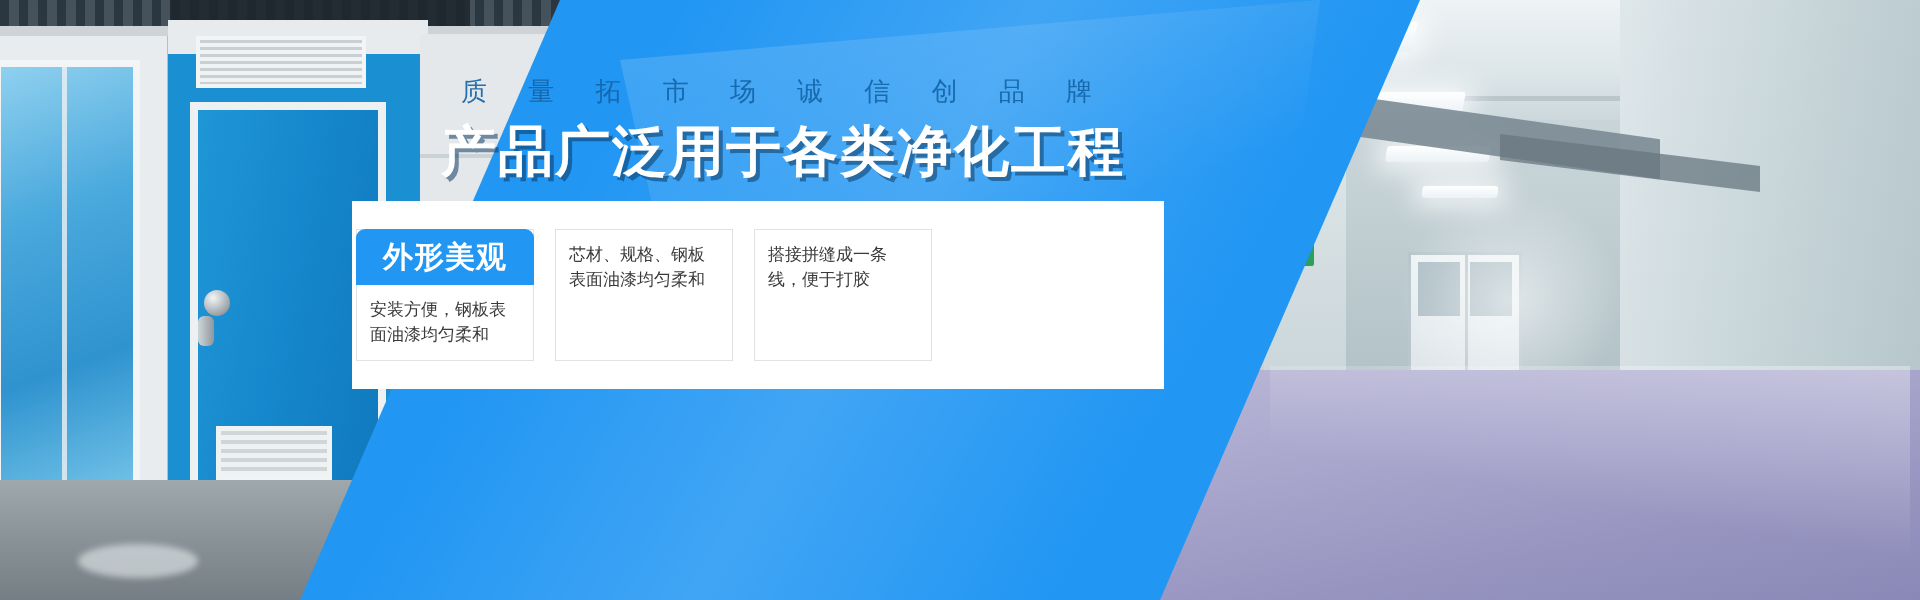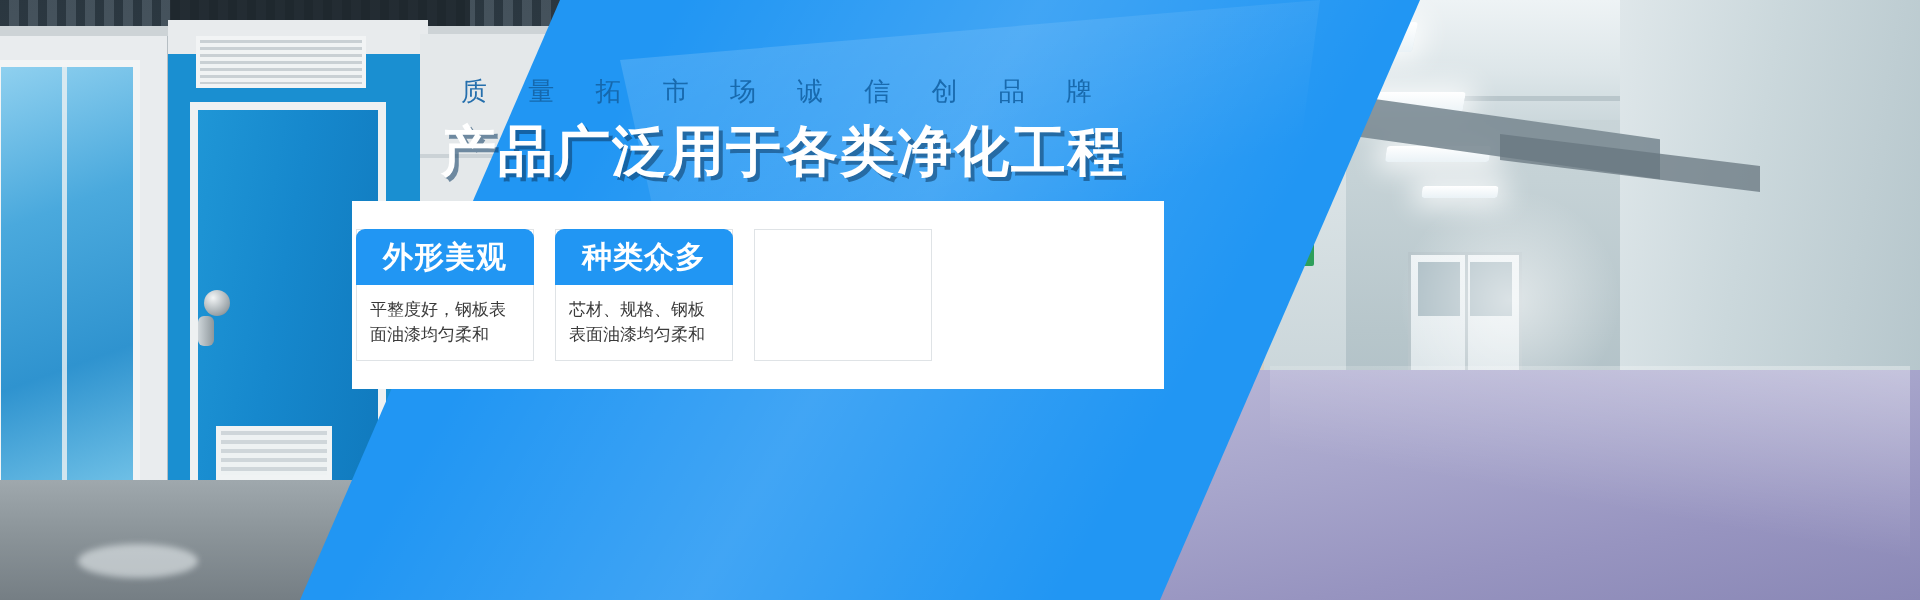--- a/index.html
+++ b/index.html
@@ -183,30 +183,28 @@
   <div class="subtitle">质 量 拓 市 场     诚 信 创 品 牌</div>
   <div class="headline">产品广泛用于各类净化工程</div>
 
   <div class="panel">
     <div class="cards">
 
       <div class="card">
         <div class="card-head">
           <span>外形美观</span>
         </div>
-        <div class="card-body">平整度好，钢板表面油漆均匀柔和</div>
+        <div class="card-body">安装方便，钢板表面油漆均匀柔和</div>
       </div>
 
 
       <div class="card">
-        <div class="card-head">
-          <span>种类众多</span>
-        </div>
         <div class="card-body">芯材、规格、钢板表面油漆均匀柔和</div>
       </div>
 
       <div class="card">
+        <div class="card-body">搭接拼缝成一条线，便于打胶</div>
       </div>
 
     </div>
   </div>
 
 </div>
 
 </body></html>

